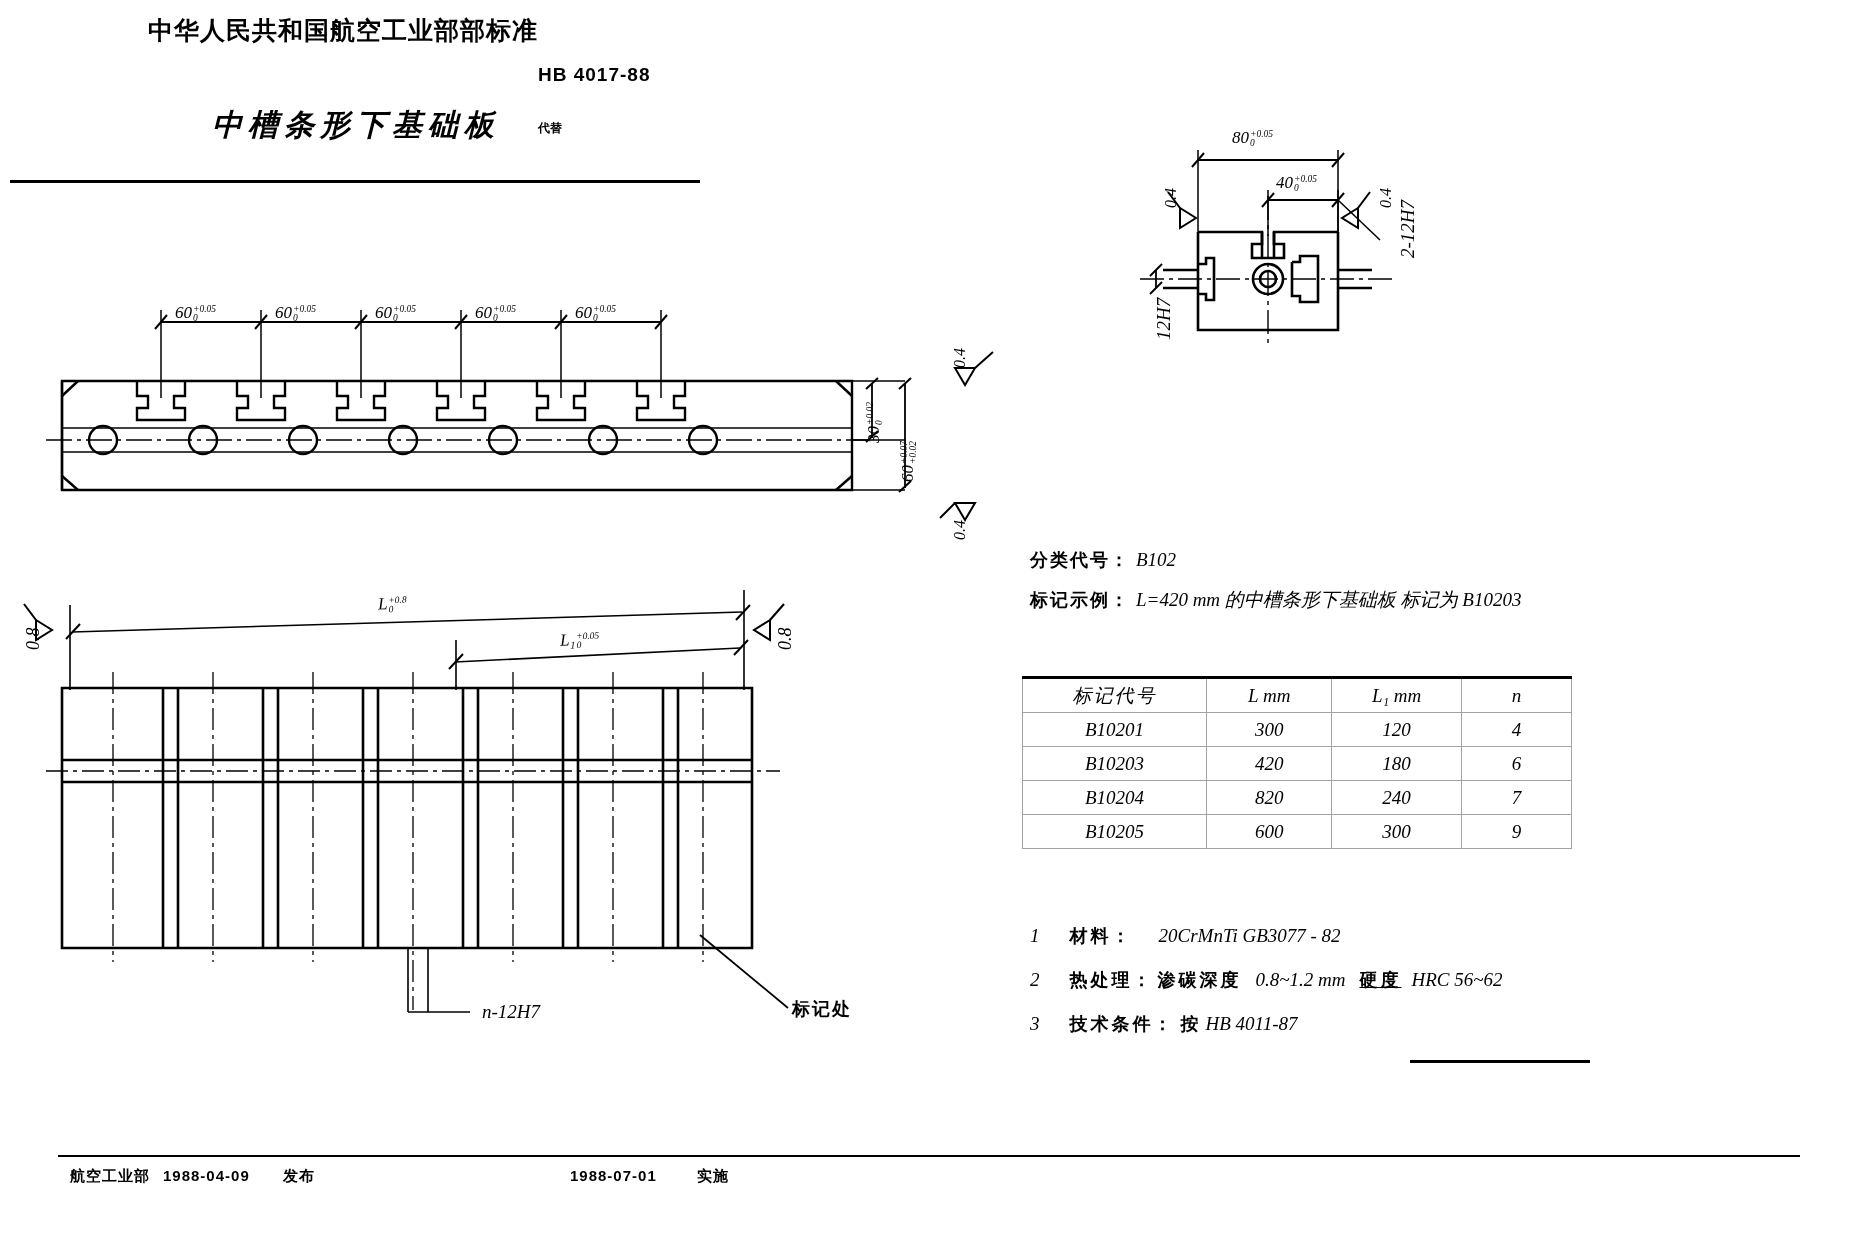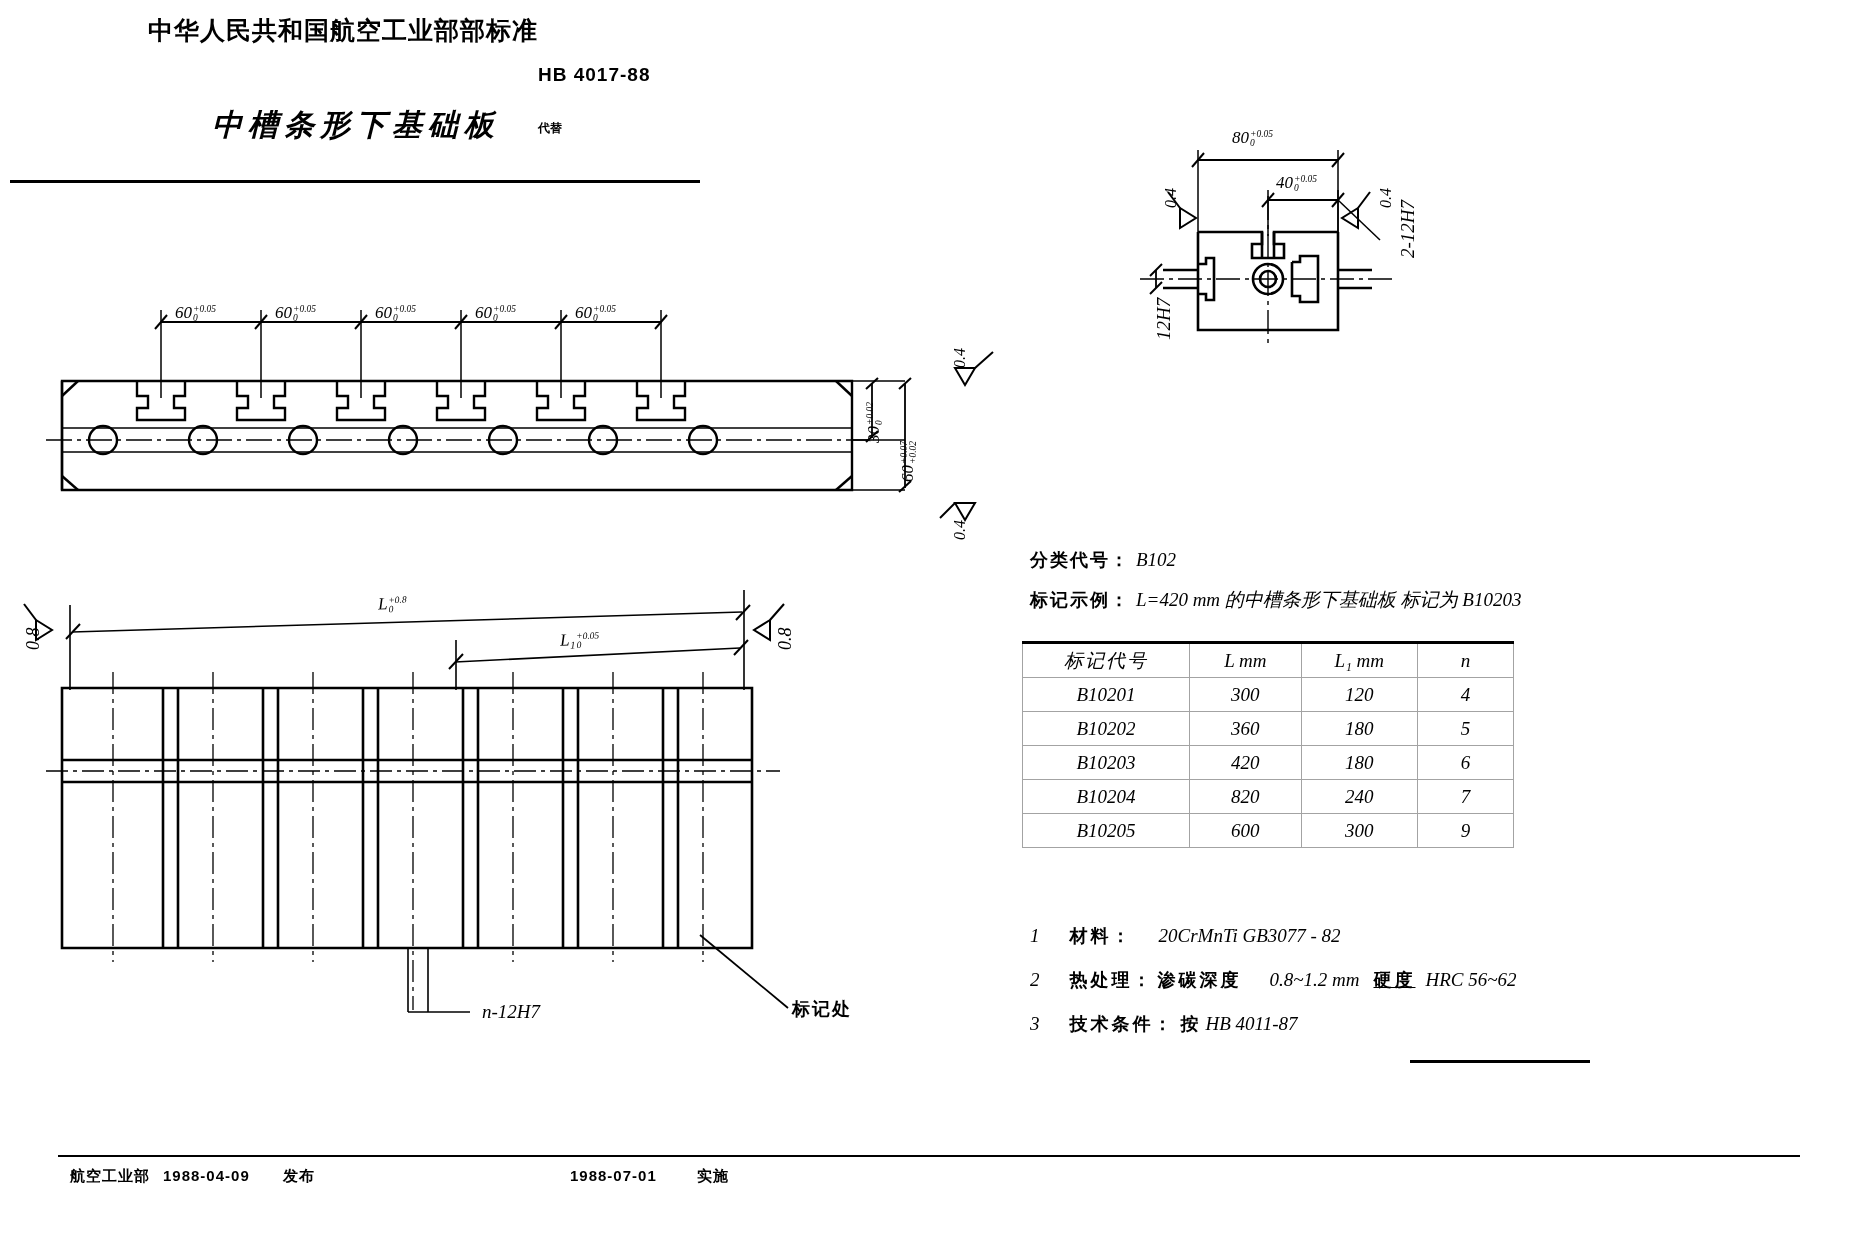--- a/index.html
+++ b/index.html
@@ -12,21 +12,21 @@
   .hdr-code{left:538px;top:65px;font-family:"Liberation Sans",sans-serif;font-weight:bold;font-size:19px;letter-spacing:1px;}
   .hdr-title{left:212px;top:110px;font-size:30px;font-weight:bold;letter-spacing:6px;font-style:italic;}
   .hdr-rep{left:538px;top:122px;font-size:12px;font-weight:bold;}
   .rule{position:absolute;background:#000;}
   .dim{font-size:15px;font-style:italic;font-family:"Liberation Serif",serif;}
   .tolwrap{position:absolute;font-style:italic;font-family:"Liberation Serif",serif;}
   .tol{display:inline-block;vertical-align:middle;font-size:9.5px;line-height:1.02;text-align:left;margin-left:1px;}
   .base{font-size:17px;}
   .rot90{transform:rotate(-90deg);transform-origin:0 0;}
   
-  #spec-table{position:absolute;left:1022px;top:641px;width:492px;border-collapse:collapse;}
+  #spec-table{position:absolute;left:1022px;top:676px;width:550px;border-collapse:collapse;}
   #spec-table td,#spec-table th{border:1px solid #a3a3a3;height:31px;text-align:center;
         font-style:italic;font-size:19px;font-weight:normal;font-family:"Liberation Serif",serif;}
   #spec-table th{font-size:19px;}
   #spec-table tr:first-child th{border-top:3px solid #000;}
   .cjk{font-family:"Liberation Sans",sans-serif;font-style:normal;font-weight:bold;font-size:18px;letter-spacing:2px;}
   .ncjk{font-family:"Liberation Sans",sans-serif;font-weight:bold;font-size:18px;letter-spacing:3px;}
   .nital{font-style:italic;font-size:19px;font-family:"Liberation Serif",serif;}
   .ftr{font-family:"Liberation Sans",sans-serif;font-size:15px;font-weight:bold;letter-spacing:1px;}
   svg{position:absolute;left:0;top:0;overflow:visible;}
 </style>
@@ -306,26 +306,20 @@
       </tr>
     </thead>
     <tbody>
       <tr>
           <td>B10201</td>
           <td>300</td>
           <td>120</td>
           <td>4</td>
         </tr>
       <tr>
-          <td>B10202</td>
-          <td>360</td>
-          <td>180</td>
-          <td>5</td>
-        </tr>
-      <tr>
           <td>B10203</td>
           <td>420</td>
           <td>180</td>
           <td>6</td>
         </tr>
       <tr>
           <td>B10204</td>
           <td>820</td>
           <td>240</td>
           <td>7</td>
@@ -336,21 +330,21 @@
           <td>300</td>
           <td>9</td>
         </tr>
     </tbody>
   </table>
 
   <div class="t" style="left:1030px;top:926px;">
     <span class="nital" style="margin-right:30px;">1</span><span class="ncjk">材料：</span><span class="nital" style="margin-left:26px;">20CrMnTi   GB3077 - 82</span>
   </div>
   <div class="t" style="left:1030px;top:970px;">
-    <span class="nital" style="margin-right:30px;">2</span><span class="ncjk">热处理：</span><span class="ncjk" style="margin-left:4px;">渗碳深度</span><span class="nital" style="margin-left:28px;">0.8~1.2 mm</span><span class="ncjk" style="margin-left:14px;text-decoration:underline;">硬度</span><span class="nital" style="margin-left:10px;">HRC 56~62</span>
+    <span class="nital" style="margin-right:30px;">2</span><span class="ncjk">热处理：</span><span class="ncjk" style="margin-left:4px;">渗碳深度</span><span class="nital" style="margin-left:14px;">0.8~1.2 mm</span><span class="ncjk" style="margin-left:14px;text-decoration:underline;">硬度</span><span class="nital" style="margin-left:10px;">HRC 56~62</span>
   </div>
   <div class="t" style="left:1030px;top:1014px;">
     <span class="nital" style="margin-right:30px;">3</span><span class="ncjk">技术条件：</span><span class="ncjk" style="margin-left:6px;">按</span><span class="nital" style="margin-left:4px;">HB 4011-87</span>
   </div>
   <div class="rule" style="left:1410px;top:1060px;width:180px;height:3px;"></div>
 
   <div class="rule" style="left:58px;top:1155px;width:1742px;height:2px;"></div>
   <div class="t ftr" style="left:70px;top:1168px;">航空工业部</div>
   <div class="t ftr" style="left:163px;top:1168px;">1988-04-09</div>
   <div class="t ftr" style="left:283px;top:1168px;">发布</div>

